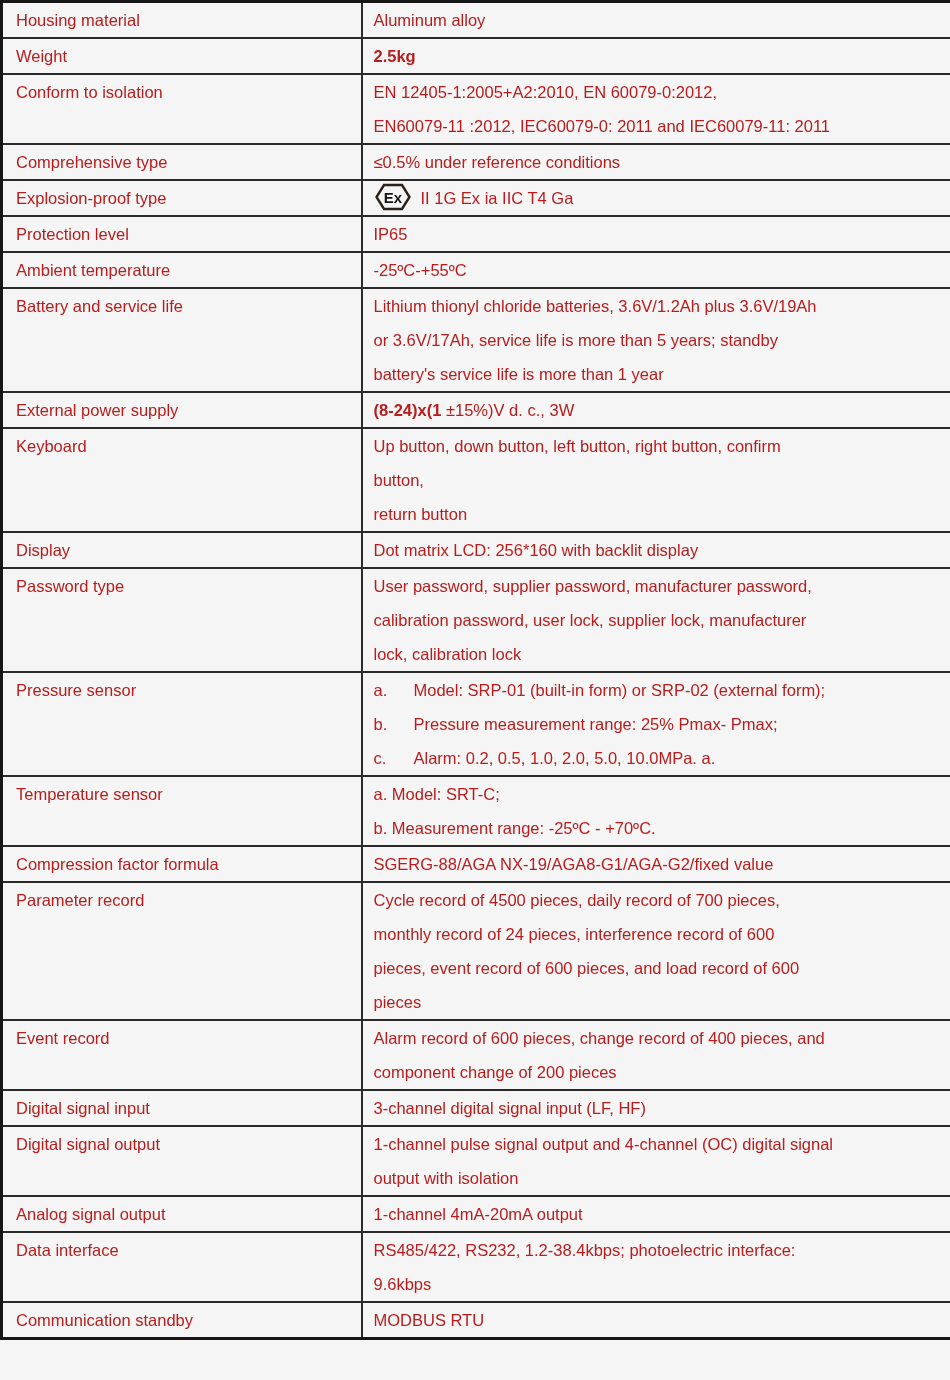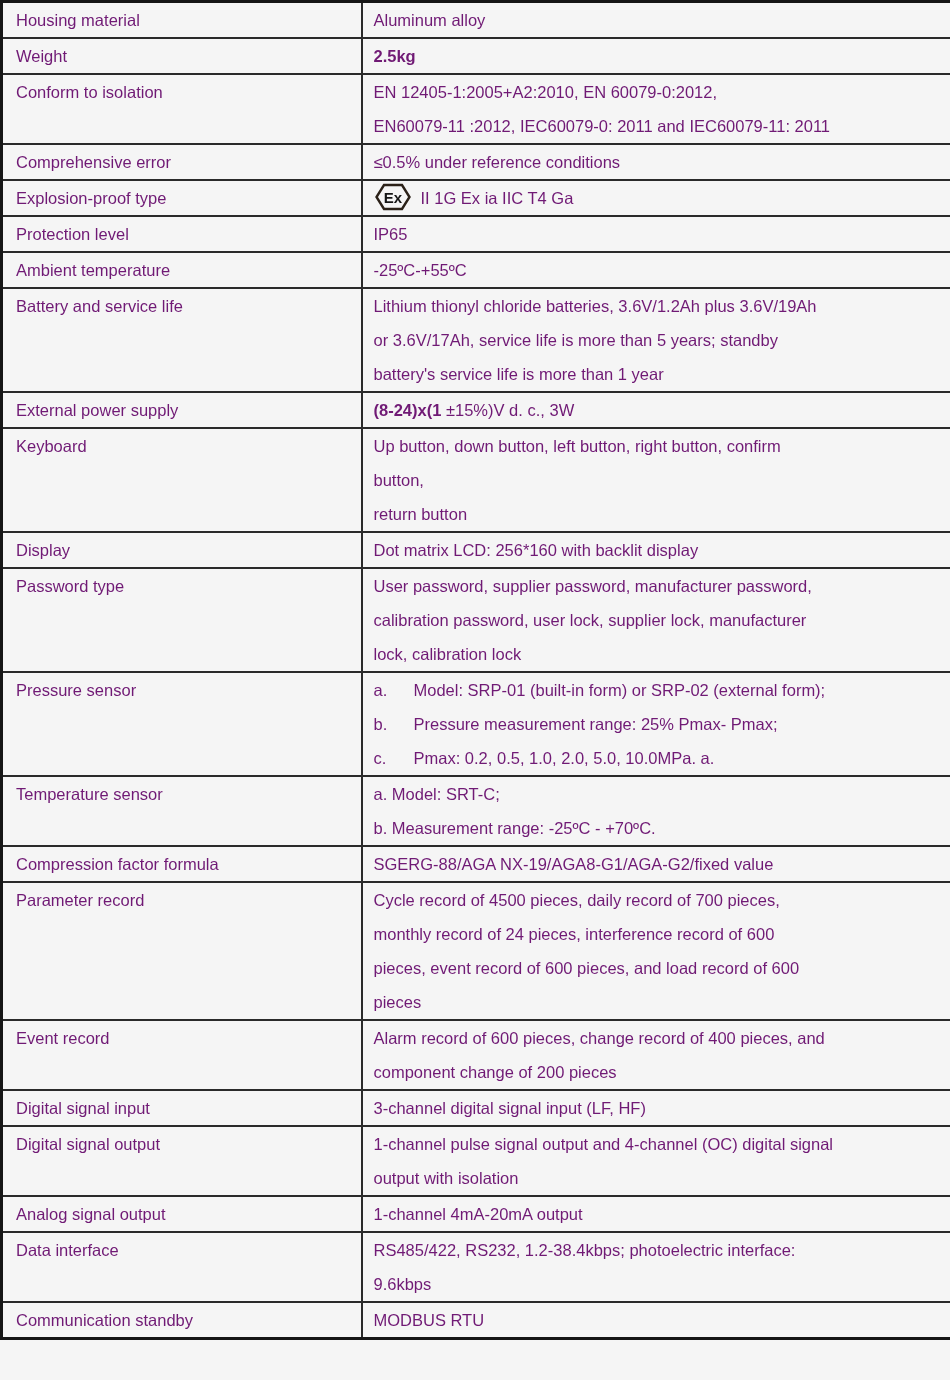--- a/index.html
+++ b/index.html
@@ -7,21 +7,21 @@
     width:950px;
     border-collapse:collapse;
     table-layout:fixed;
     background:#f5f5f5;
     border:3px solid #161616;
     font-family:"Liberation Sans", sans-serif;
   }
   .spec-table td{
     border:2px solid #2a2a2a;
     vertical-align:top;
-    color:#701a75;
+    color:#b91c1c;
     font-size:16.5px;
     line-height:34px;
     padding:0 20px 0 0;
     overflow:hidden;
   }
   td.label-cell{padding-left:13px;}
   td.value-cell{padding-left:11px;}
   .line{white-space:nowrap;}
   .bold{font-weight:bold;}
   .list-line{white-space:nowrap;}
@@ -52,21 +52,21 @@
 
     <tr>
       <td class="label-cell">Conform to isolation</td>
       <td class="value-cell">
         <div class="line">EN 12405-1:2005+A2:2010, EN 60079-0:2012,</div>
         <div class="line">EN60079-11 :2012, IEC60079-0: 2011 and IEC60079-11: 2011</div>
       </td>
     </tr>
 
     <tr>
-      <td class="label-cell">Comprehensive error</td>
+      <td class="label-cell">Comprehensive type</td>
       <td class="value-cell">≤0.5% under reference conditions</td>
     </tr>
 
     <tr>
       <td class="label-cell">Explosion-proof type</td>
       <td class="value-cell">
         <span class="ex-icon">
           <svg width="38" height="30" viewBox="0 0 38 30">
             <polygon points="10,3 28,3 35.5,15 28,27 10,27 2.5,15" fill="none" stroke="#2b2118" stroke-width="2.4"></polygon>
             <text x="19" y="20.5" text-anchor="middle" font-family="Liberation Sans, sans-serif" font-size="15" font-weight="bold" fill="#151515">Ex</text>
@@ -120,21 +120,21 @@
         <div class="line">calibration password, user lock, supplier lock, manufacturer</div>
         <div class="line">lock, calibration lock</div>
       </td>
     </tr>
 
     <tr>
       <td class="label-cell">Pressure sensor</td>
       <td class="value-cell">
         <div class="list-line"><span class="marker">a.</span><span>Model: SRP-01 (built-in form) or SRP-02 (external form);</span></div>
         <div class="list-line"><span class="marker">b.</span><span>Pressure measurement range: 25% Pmax- Pmax;</span></div>
-        <div class="list-line"><span class="marker">c.</span><span>Pmax: 0.2, 0.5, 1.0, 2.0, 5.0, 10.0MPa. a.</span></div>
+        <div class="list-line"><span class="marker">c.</span><span>Alarm: 0.2, 0.5, 1.0, 2.0, 5.0, 10.0MPa. a.</span></div>
       </td>
     </tr>
 
     <tr>
       <td class="label-cell">Temperature sensor</td>
       <td class="value-cell">
         <div class="line">a. Model: SRT-C;</div>
         <div class="line">b. Measurement range: -25ºC - +70ºC.</div>
       </td>
     </tr>

